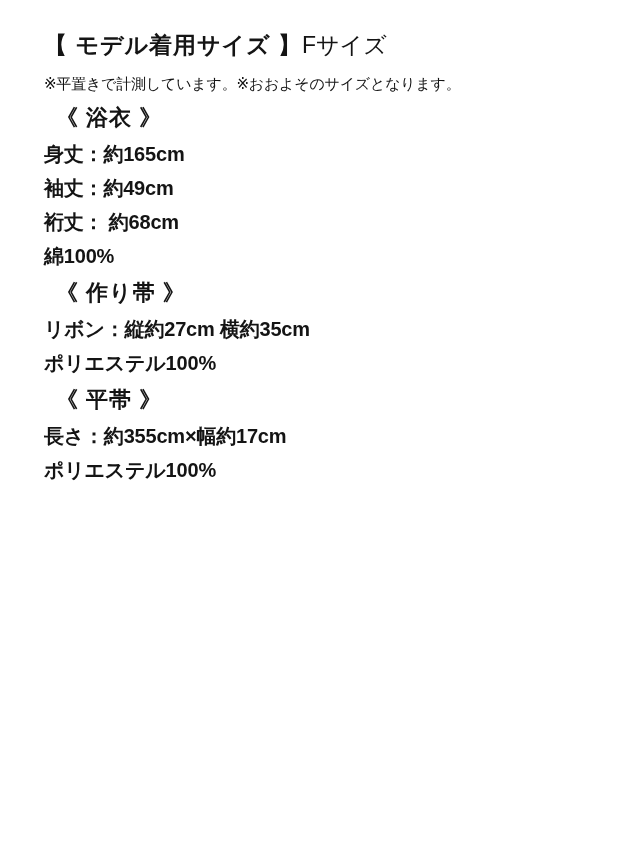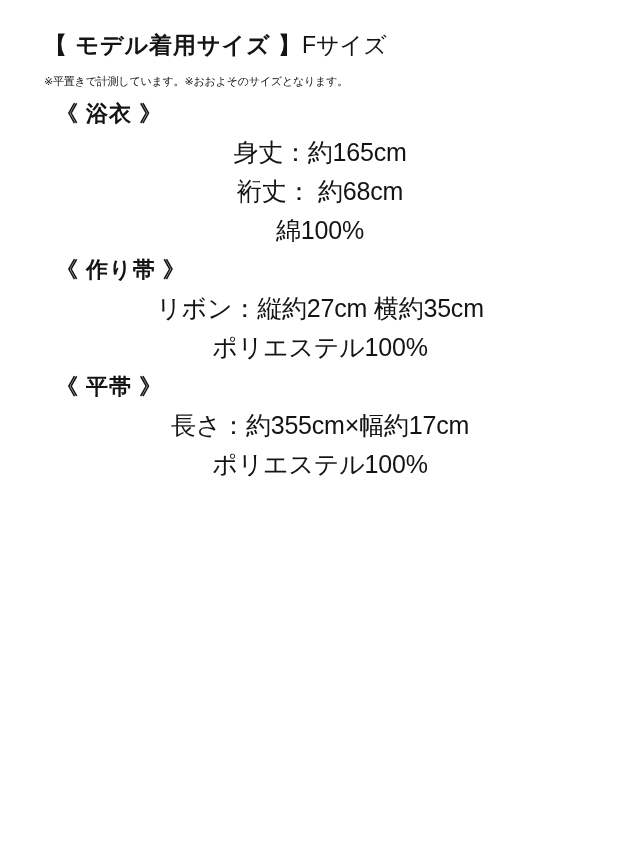--- a/index.html
+++ b/index.html
@@ -32,42 +32,41 @@
     margin-bottom: 19px;
   }
   .head-line .bracket {
     letter-spacing: 1px;
   }
   .head-line .val {
     font-weight: normal;
     letter-spacing: 0px;
   }
   .note {
-    font-size: 11px;
+    font-size: 15px;
     line-height: 1.0;
     margin-top: 4px;
     margin-bottom: 16px;
     letter-spacing: -0.2px;
   }
   .section-title {
     font-size: 22px;
     font-weight: bold;
     line-height: 1.0;
     margin-top: 16px;
     margin-bottom: 15px;
     padding-left: 12px;
     letter-spacing: 1px;
   }
   .spec {
-    font-size: 25px;
-    font-weight: normal;
+    font-size: 20px;
+    font-weight: bold;
     line-height: 1.0;
     margin-bottom: 14px;
     letter-spacing: -0.2px;
-    text-align: center;
   }
   .spec:last-child {
     margin-bottom: 0;
   }
   .block {
     margin-bottom: 4px;
   }
 </style>
 </head>
 <body>
@@ -78,20 +77,21 @@
     <span class="bracket">【 モデル着用サイズ 】</span><span class="val">Fサイズ</span>
   </div>
 
 
 
   <div class="line note">※平置きで計測しています。※おおよそのサイズとなります。</div>
 
   <div class="block">
     <div class="line section-title">《 浴衣 》</div>
     <div class="line spec">身丈：約165cm</div>
+    <div class="line spec">袖丈：約49cm</div>
     <div class="line spec">裄丈： 約68cm</div>
     <div class="line spec">綿100%</div>
   </div>
 
   <div class="block">
     <div class="line section-title">《 作り帯 》</div>
     <div class="line spec">リボン：縦約27cm 横約35cm</div>
     <div class="line spec">ポリエステル100%</div>
   </div>
 

